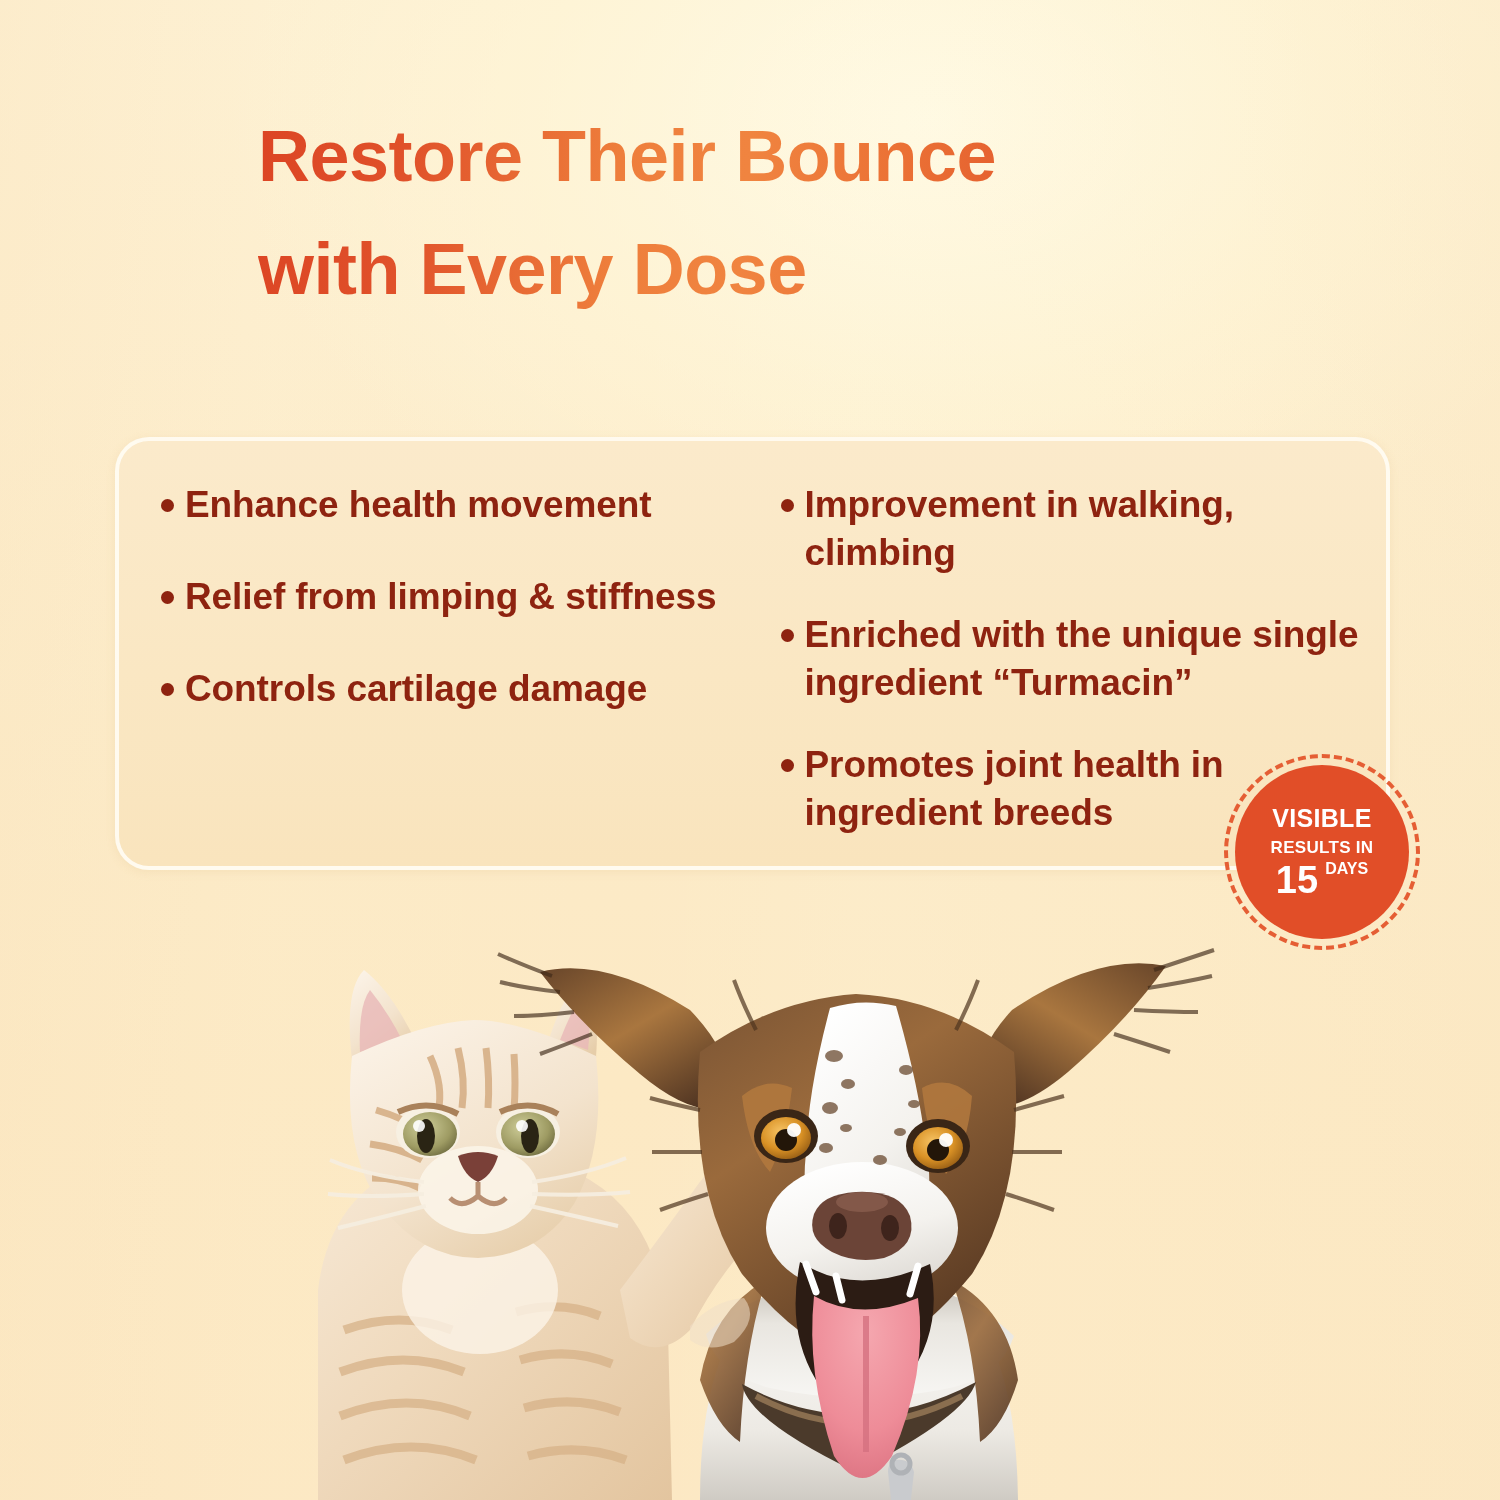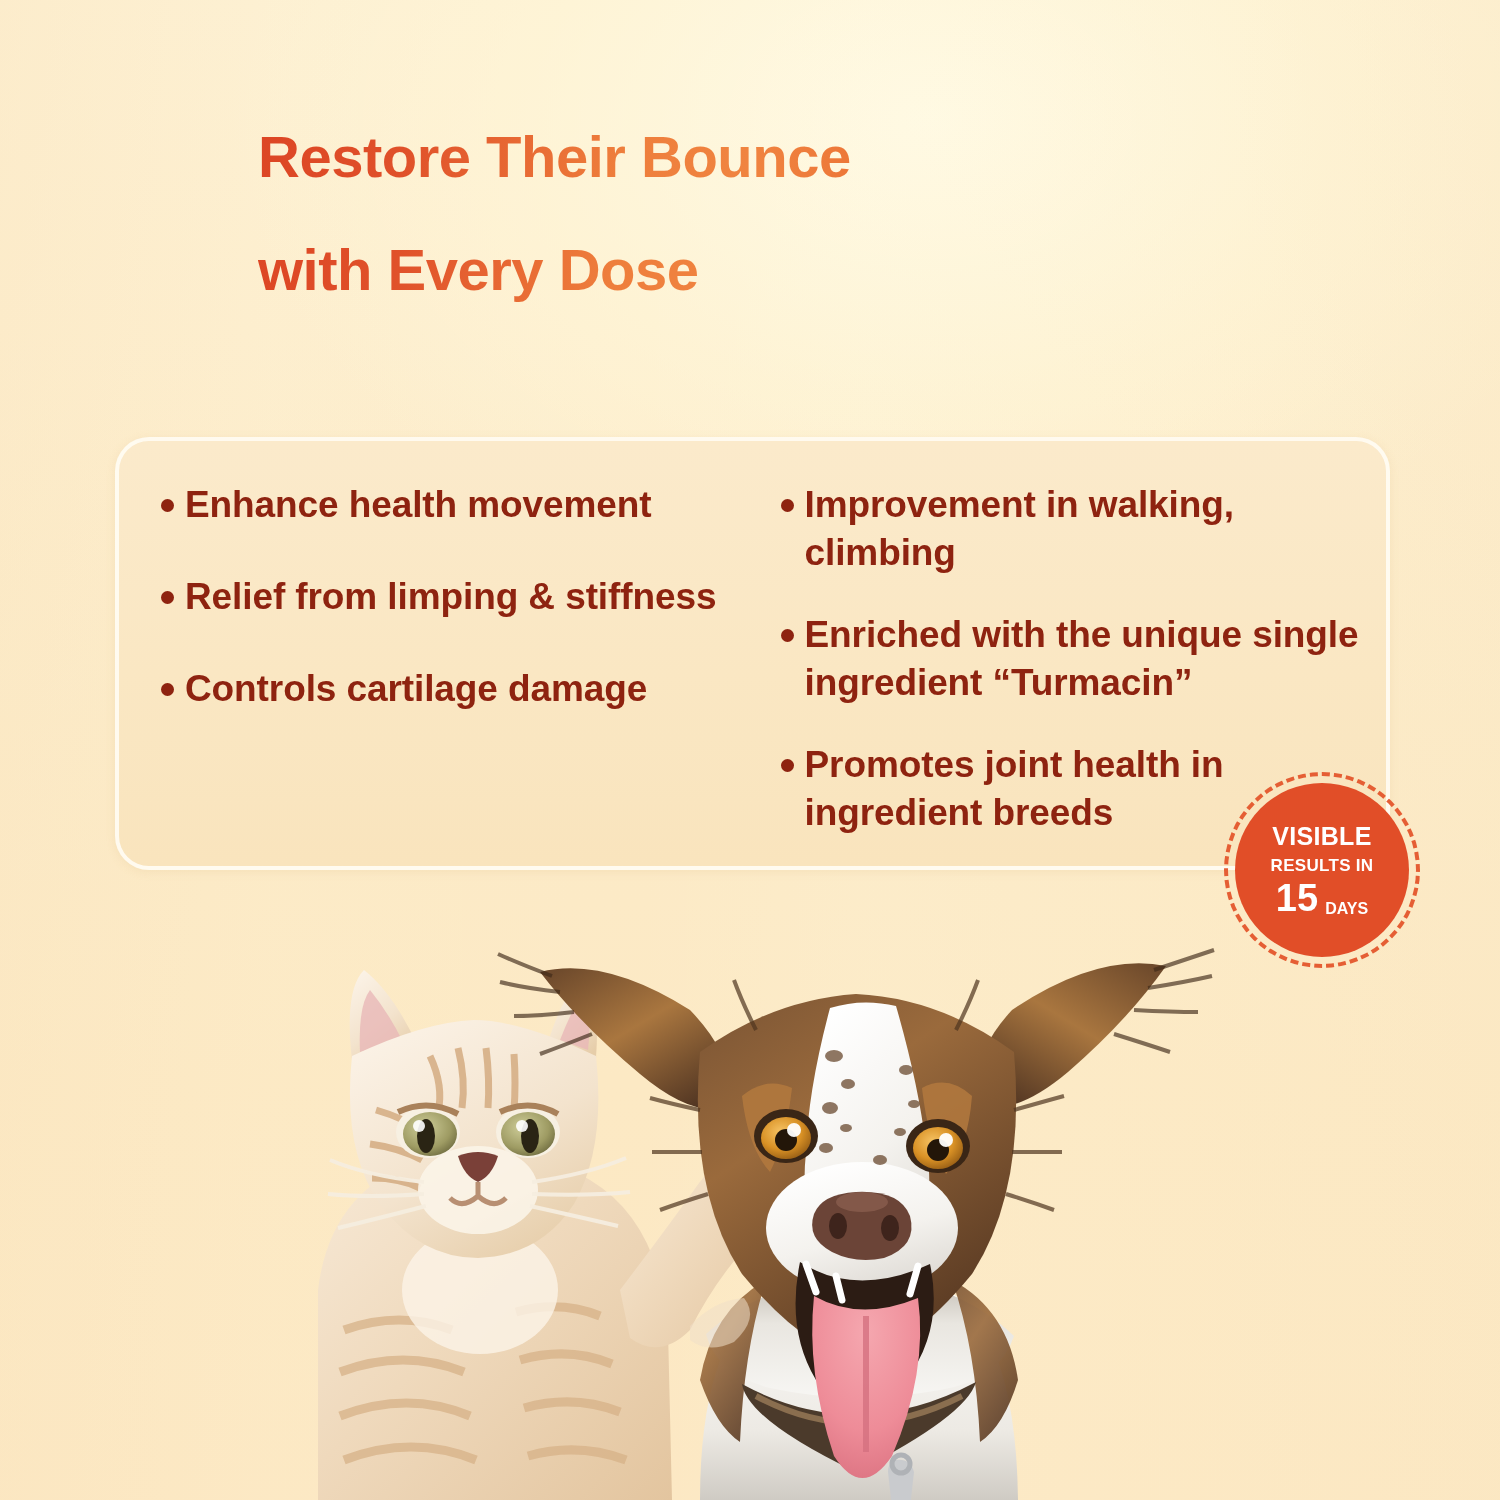--- a/index.html
+++ b/index.html
@@ -45,21 +45,21 @@
   }
 
   
   .headline {
     position: absolute;
     left: 258px;
     top: 100px;
     width: 1060px;
     font-family: "Liberation Sans Narrow", "Liberation Sans", sans-serif;
     font-weight: bold;
-    font-size: 58px;
+    font-size: 72px;
     line-height: 113px;
     letter-spacing: -0.5px;
     white-space: pre-line;
     background-image: linear-gradient(95deg,
         #DC4524 0%,
         #E0512A 14%,
         #EE7E3C 34%,
         #F08440 46%,
         #EB7135 60%,
         #E0532B 78%,
@@ -113,21 +113,21 @@
     border-radius: 50%;
     background: #8E2310;
     margin: 18px 11px 0 0;
   }
   .bullet-text { display: block; }
 
   
   .seal {
     position: absolute;
     left: 1224px;
-    top: 772px;
+    top: 754px;
     width: 196px;
     height: 196px;
     z-index: 8;
   }
   .seal-dash {
     position: absolute;
     inset: 0;
     border: 4px dashed #E55E34;
     border-radius: 50%;
   }
@@ -142,21 +142,21 @@
     align-items: center;
     justify-content: center;
     color: #FFFFFF;
     font-family: "Liberation Sans Narrow", "Liberation Sans", sans-serif;
     font-weight: bold;
     text-align: center;
     line-height: 1.04;
   }
   .seal-l1 { font-size: 25px; letter-spacing: 0.3px; }
   .seal-l2 { font-size: 17px; letter-spacing: 0.3px; margin-top: 8px; }
-  .seal-l3 { margin-top: 4px; display: flex; align-items: flex-end; gap: 7px; }
+  .seal-l3 { margin-top: 4px; display: flex; align-items: flex-start; gap: 7px; }
   .seal-num { font-size: 38px; line-height: 1; }
   .seal-days { font-size: 16px; line-height: 1; }
 
   
   .pets { position: absolute; left: 0; top: 860px; width: 1500px; height: 640px; z-index: 5; }
   .pets svg { display: block; width: 1500px; height: 640px; }
 </style>
 </head>
 <body>
 

